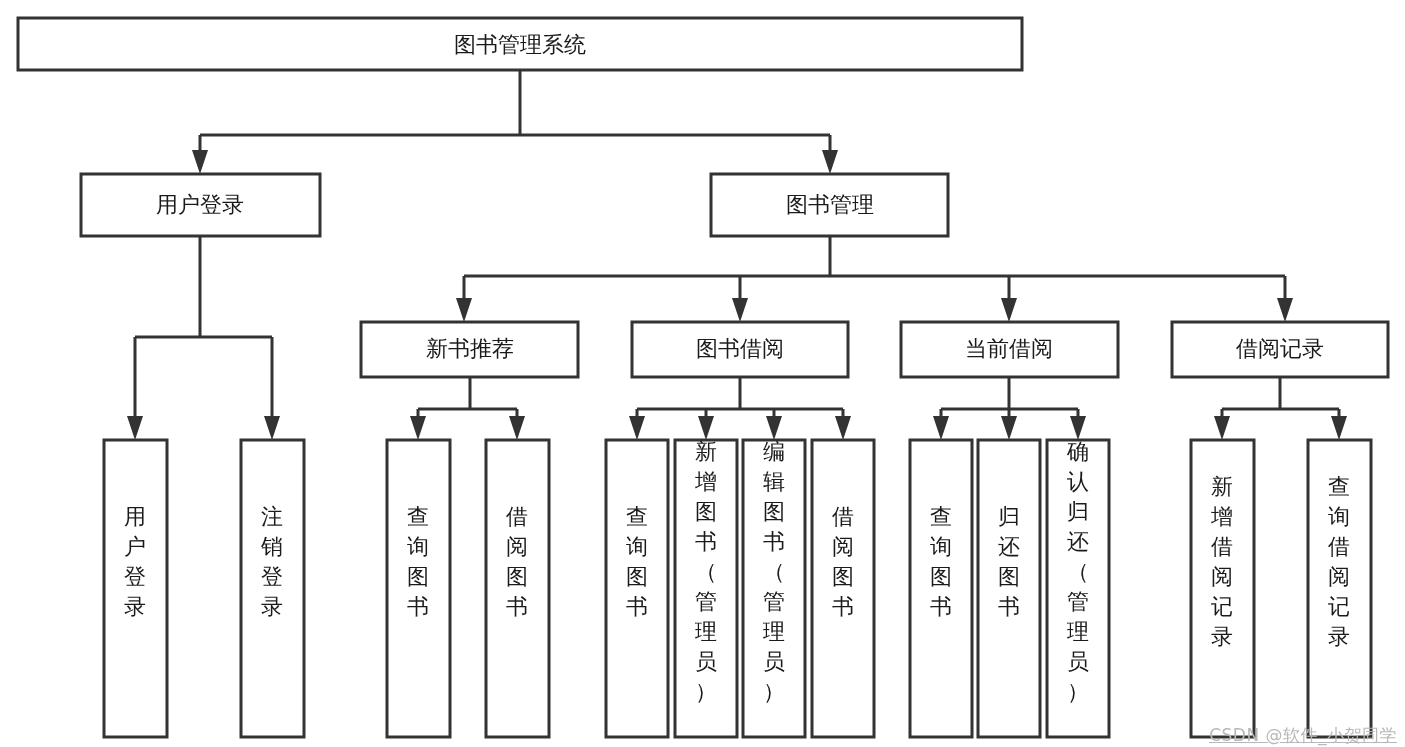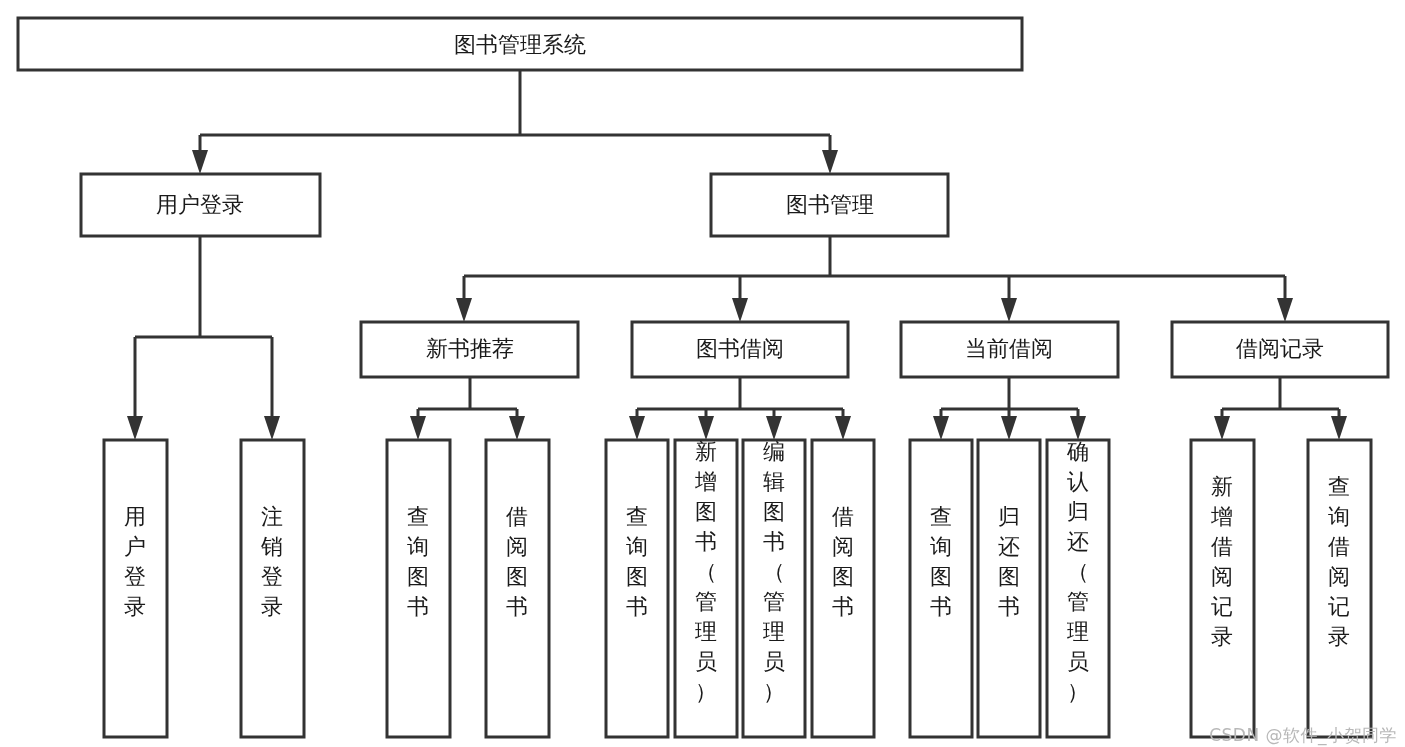--- a/index.html
+++ b/index.html
@@ -51,20 +51,21 @@
   .watermark-text {
     position: absolute;
     right: 8px;
     bottom: 4px;
     font-family: "DejaVu Sans", "Liberation Sans", sans-serif;
     font-size: 17px;
     color: #b8b8b8;
     white-space: nowrap;
     letter-spacing: 0.5px;
     pointer-events: none;
+    text-decoration: underline;
   }
 </style>
 </head>
 <body>
 
 <div id="diagram-root">
   <svg width="1405" height="747" viewBox="0 0 1405 747" xmlns="http://www.w3.org/2000/svg">
 
     <g>
 

